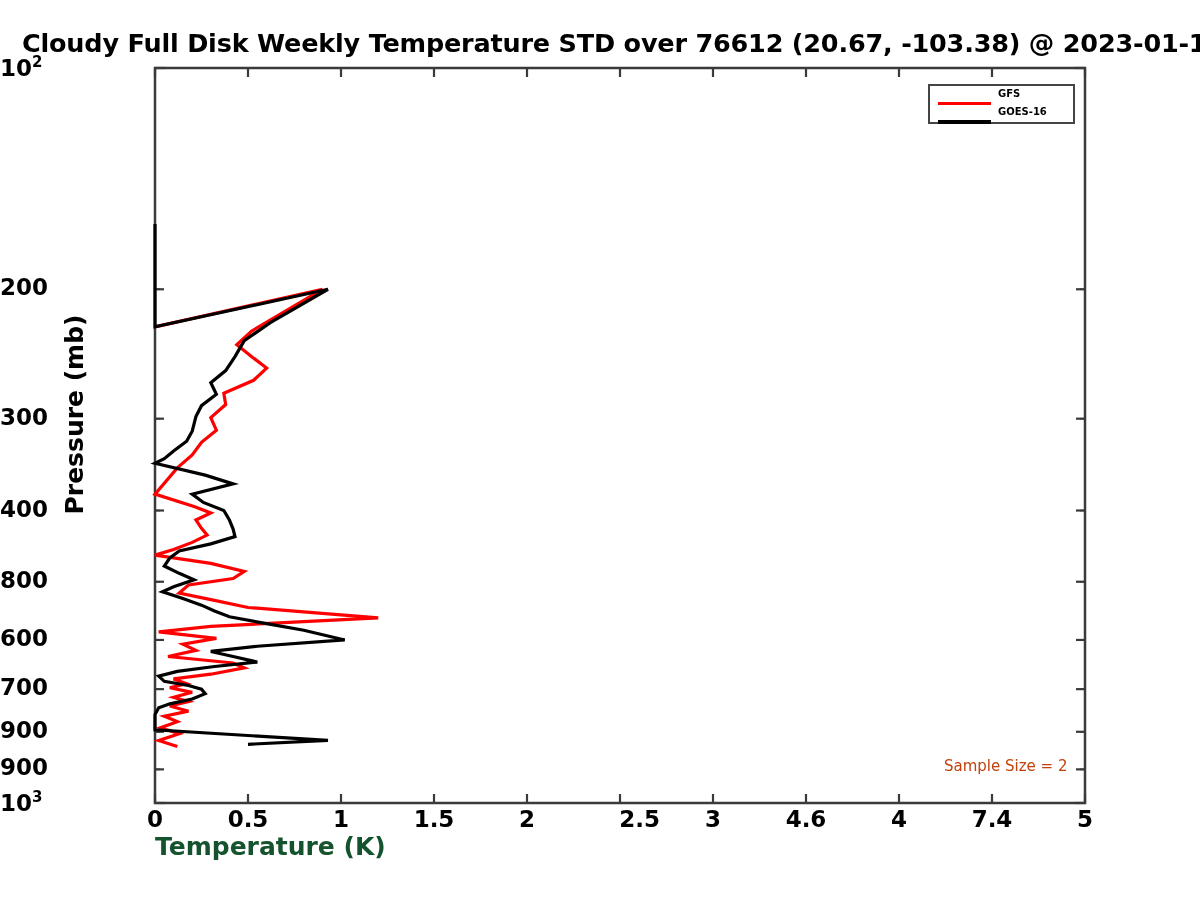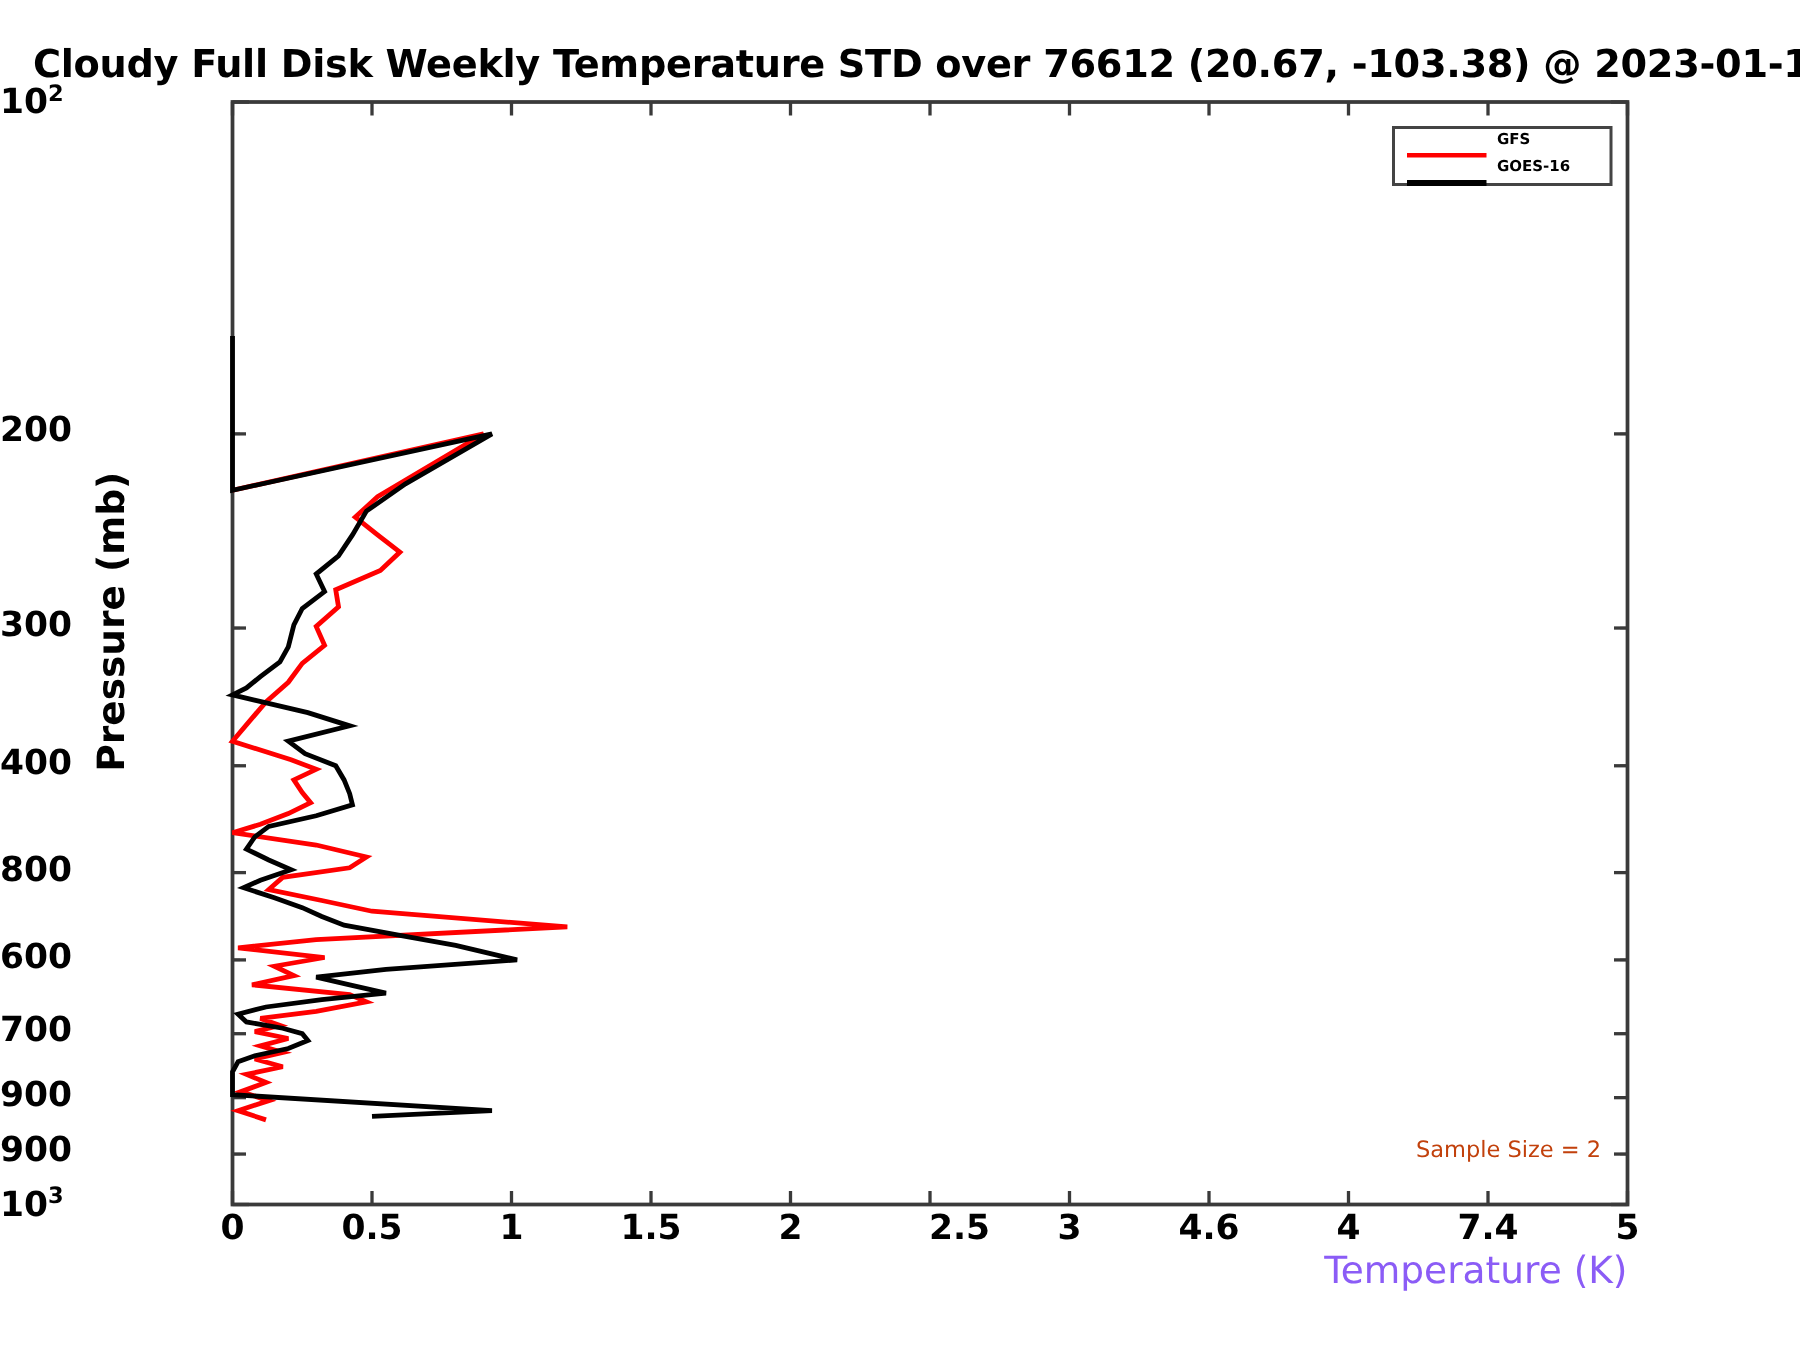--- a/index.html
+++ b/index.html
@@ -40,24 +40,24 @@
     transform-origin: center center;
     font-size: 25px;
     font-weight: bold;
     color: #000;
   }
   #xlabel {
     position: absolute;
     left: 155px;
     top: 832px;
     width: 930px;
-    text-align: right;
+    text-align: left;
     font-size: 25px;
-    font-weight: normal;
-    color: #8b5cf6;
+    font-weight: bold;
+    color: #14532d;
   }
   .xtick-label {
     position: absolute;
     top: 806px;
     width: 80px;
     margin-left: -40px;
     text-align: center;
     font-size: 23px;
     font-weight: bold;
     color: #000;

